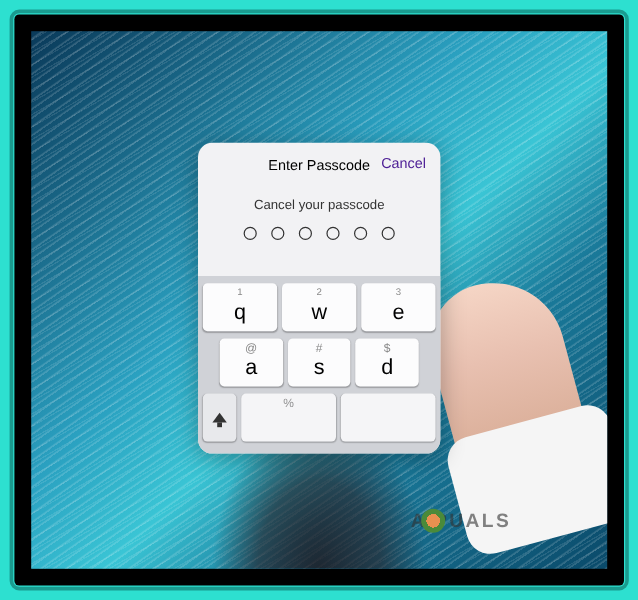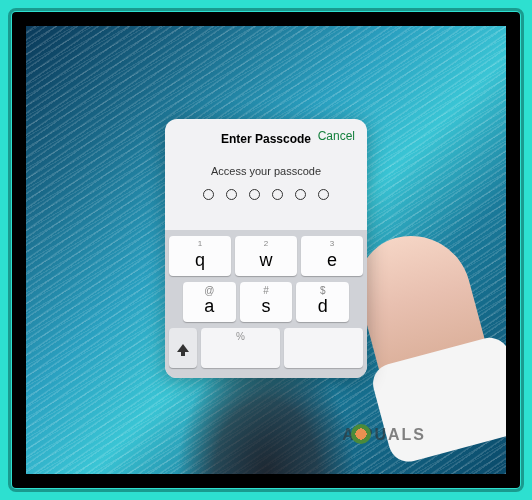--- a/index.html
+++ b/index.html
@@ -87,29 +87,29 @@
       overflow: hidden;
       box-shadow: 0 4px 20px rgba(0,0,0,0.3);
     }
     .dialog-header {
       padding: 10px 12px 8px 12px;
       position: relative;
       text-align: center;
     }
     .dialog-title {
       font-size: 12px;
-      font-weight: 700;
+      font-weight: 400;
       color: #000;
     }
     .dialog-cancel {
       position: absolute;
       right: 12px;
       top: 10px;
       font-size: 12px;
-      color: #15803d;
+      color: #4c1d95;
       font-weight: 400;
     }
     .dialog-prompt {
       text-align: center;
       font-size: 11px;
       color: #333;
       padding: 10px 0 12px 0;
     }
     .passcode-dots {
       display: flex;
@@ -232,21 +232,21 @@
   <div class="screen-area">
     <div class="wallpaper">
       <div class="reflection-finger"></div>
       <div class="reflection-hand"></div>
 
       <div class="passcode-dialog">
         <div class="dialog-header">
           <span class="dialog-title">Enter Passcode</span>
           <span class="dialog-cancel">Cancel</span>
         </div>
-        <div class="dialog-prompt">Access your passcode</div>
+        <div class="dialog-prompt">Cancel your passcode</div>
         <div class="passcode-dots">
           <div class="passcode-dot"></div>
           <div class="passcode-dot"></div>
           <div class="passcode-dot"></div>
           <div class="passcode-dot"></div>
           <div class="passcode-dot"></div>
           <div class="passcode-dot"></div>
         </div>
         <div class="keyboard">
           <div class="key-row">

